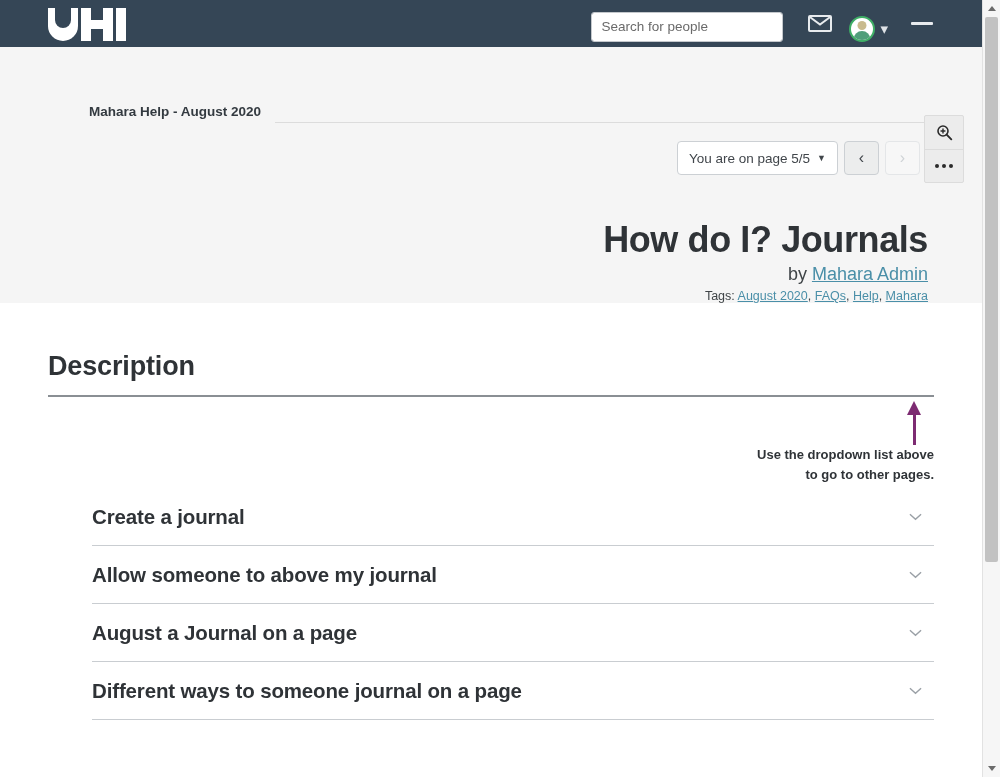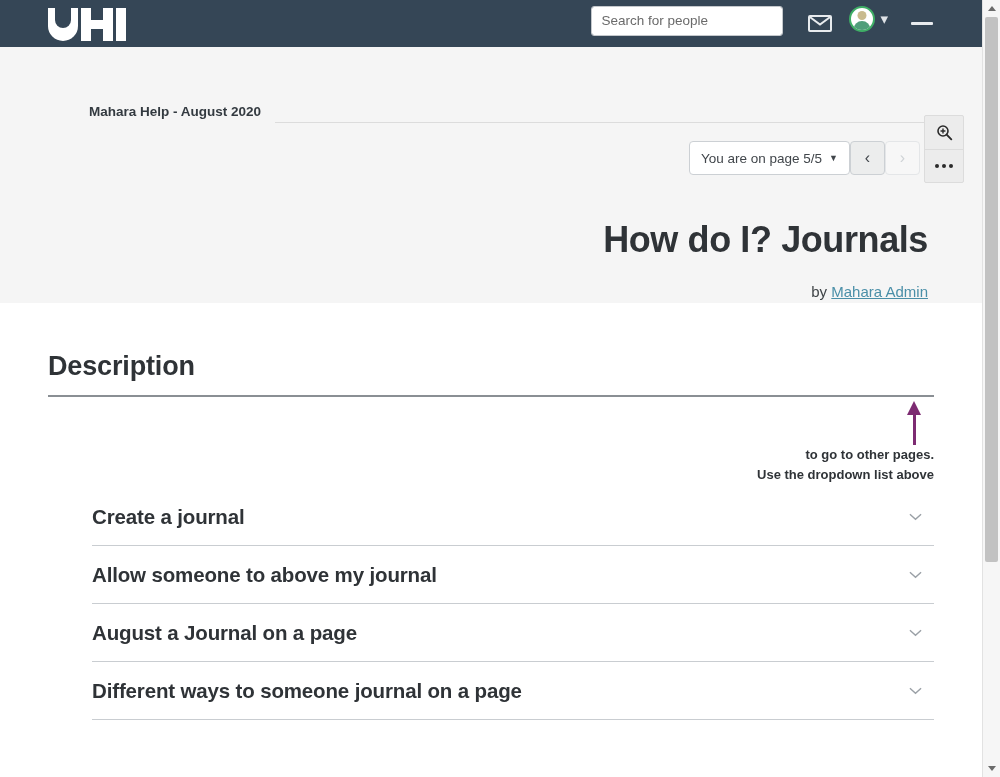--- a/index.html
+++ b/index.html
@@ -72,21 +72,21 @@
     position: absolute; left: 10px; top: 12px;
     width: 12px; height: 9px; background: #fff;
   }
   .logo-i {
     width: 10px; height: 33px; background: #fff;
   }
 
   #topbar-right {
     margin-left: auto;
     display: flex;
-    align-items: flex-start;
+    align-items: flex-end;
     margin-right: 40px;
     gap: 0;
   }
 
   .search-wrap {
     display: flex;
     height: 30px;
     width: 192px;
     background: #fff;
     border: 1px solid #c4c8cc;
@@ -173,21 +173,21 @@
     margin-left: 14px;
     margin-top: 22px;
   }
 
   
   #pagenav {
     position: absolute;
     top: 94px; right: 62px;
     display: flex;
     align-items: stretch;
-    gap: 0;
+    gap: 6px;
   }
   #page-select {
     height: 34px;
     background: #fff;
     border: 1px solid #ccd0d4;
     border-radius: 4px;
     padding: 0 11px;
     display: flex; align-items: center;
     font-size: 13.5px;
     color: #41464b;
@@ -241,22 +241,22 @@
     text-align: right;
   }
   #page-title {
     font-size: 36px;
     font-weight: bold;
     color: #2f3337;
     letter-spacing: -0.4px;
     line-height: 1.12;
   }
   #byline {
-    margin-top: 21px;
-    font-size: 15px;
+    margin-top: 1px;
+    font-size: 18px;
     color: #3f4447;
     line-height: 1.45;
   }
   #byline a, #tagsline a {
     color: #4a8fa8;
     text-decoration: underline;
   }
   #tagsline {
     font-size: 12.5px;
     color: #3f4447;
@@ -496,22 +496,22 @@
       <div class="stitle">Description</div>
       <div class="underline"></div>
     </div>
 
     <div id="annotation">
       <div id="arrow">
         <span class="head"></span>
           <span class="shaft"></span>
       </div>
       <div class="atext">
+        <div>Use the dropdown list above</div>
         <div>to go to other pages.</div>
-        <div>Use the dropdown list above</div>
       </div>
     </div>
 
     <div class="accordion" style="top:185px;">
 
       <div class="acc-item">
         <span class="acc-label">Create a journal</span>
         <span class="acc-chevron">
           <svg width="13" height="8" viewBox="0 0 14 8">
               <path d="M1 1 L7 6.5 L13 1" fill="none" stroke="#9aa0a6" stroke-width="1.5"></path>

